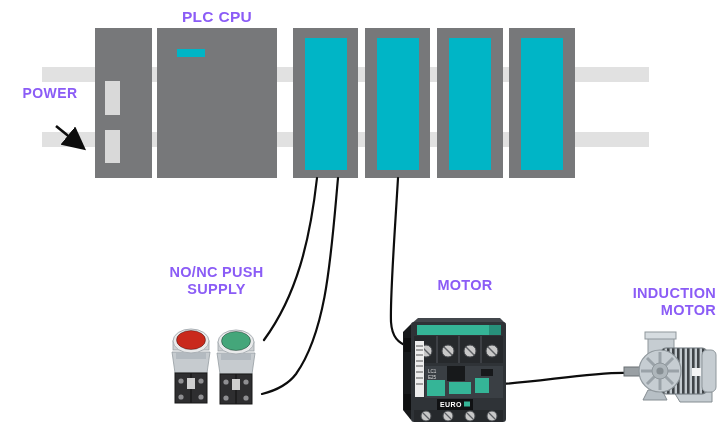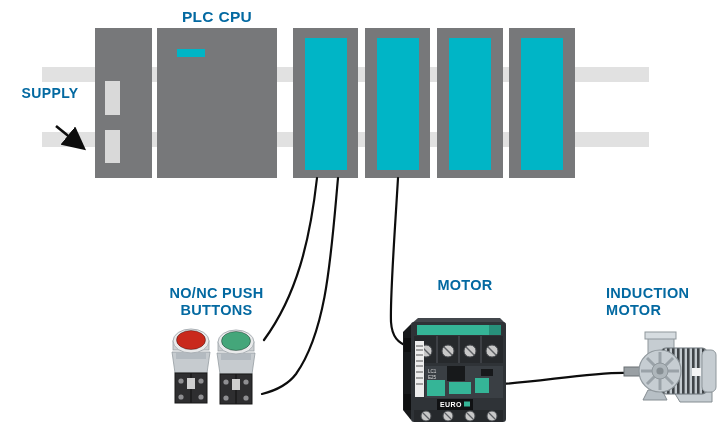--- a/index.html
+++ b/index.html
@@ -9,23 +9,23 @@
   }
   .abs{position:absolute;}
   
   .rail{position:absolute;left:42px;width:607px;height:15px;background:#e1e1e1;}
   
   .module{position:absolute;top:28px;height:150px;background:#77787a;}
   .ps-slot{position:absolute;left:10px;width:15px;background:#d9d9d9;}
   .cpu-led{position:absolute;left:20px;top:21px;width:28px;height:8px;background:#00b5c6;}
   .io-inner{position:absolute;left:12px;top:10px;width:42px;height:132px;background:#00b5c6;}
   
-  .lbl{position:absolute;font-weight:700;line-height:1.18;letter-spacing:.3px;color:#0369a1;}
+  .lbl{position:absolute;font-weight:700;line-height:1.18;letter-spacing:.3px;color:#8b5cf6;}
   .lbl.center{text-align:center;}
-  .lbl.right{text-align:left;}
+  .lbl.right{text-align:right;}
   .lbl-top{font-size:15.5px;}
   .lbl-dev{font-size:14.5px;}
   svg{display:block;}
   svg text{font-family:"Liberation Sans",sans-serif;}
   .nopointer{pointer-events:none;}
 </style>
 </head>
 <body>
 
 <div id="canvas">
@@ -52,26 +52,26 @@
       <div class="io-inner"></div>
     </div>
   <div class="module" style="left:509px;width:66px;">
       <div class="io-inner"></div>
     </div>
 
   <div class="lbl lbl-top center abs" style="left:157px;top:8px;width:120px;">PLC CPU</div>
 
 
   <div class="lbl center abs" style="left:5px;top:85px;width:90px;font-size:14px;letter-spacing:.4px;">
+    <div>POWER</div>
+  </div>
+
+  <div class="lbl lbl-dev center abs" style="left:150px;top:264px;width:133px;">
+    <div>NO/NC PUSH</div>
     <div>SUPPLY</div>
-  </div>
-
-  <div class="lbl lbl-dev center abs" style="left:150px;top:285px;width:133px;">
-    <div>NO/NC PUSH</div>
-    <div>BUTTONS</div>
   </div>
 
   <div class="lbl lbl-dev center abs" style="left:400px;top:277px;width:130px;">
     <div>MOTOR</div>
   </div>
 
   <div class="lbl lbl-dev right abs" style="left:606px;top:285px;width:110px;">
     <div>INDUCTION</div>
     <div>MOTOR</div>
   </div>

